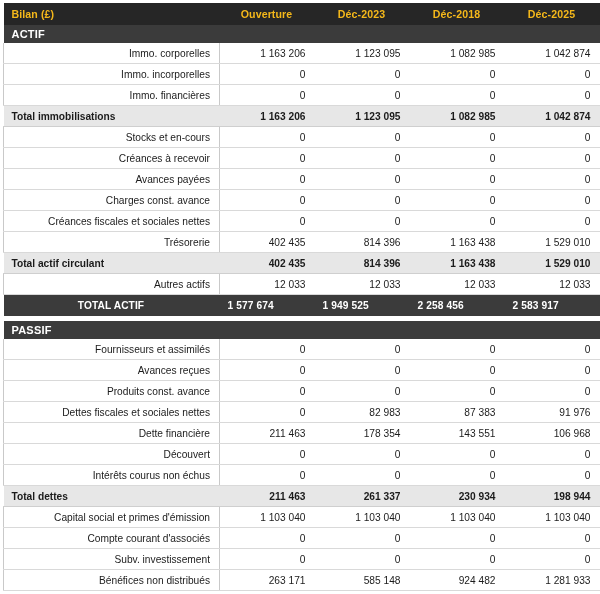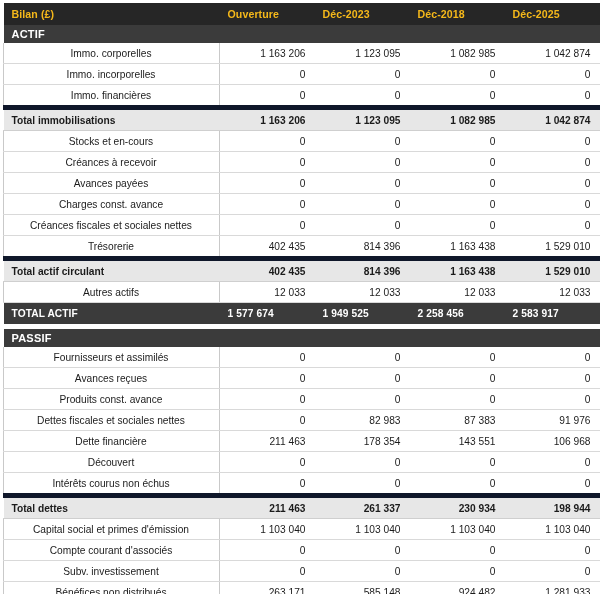--- a/index.html
+++ b/index.html
@@ -35,66 +35,66 @@
     color: #f5b81a;
     font-size: 10.6px;
     font-weight: bold;
     letter-spacing: 0.1px;
     height: 22px;
     padding: 0 9px 0 8px;
     border: none;
     vertical-align: middle;
   }
   tr.row-head th.lbl { text-align: left; }
-  tr.row-head th.num { text-align: left; }
+  tr.row-head th.num { text-align: center; }
 
   tr.row-section td {
     background: #3b3b3b;
     color: #ffffff;
     font-weight: bold;
     font-size: 11px;
     height: 18px;
     padding: 0 9px 0 8px;
     border: none;
     letter-spacing: 0.2px;
   }
 
   tr.row-item td {
     background: #ffffff;
     height: 20px;
     padding: 0 9px 0 8px;
     border-bottom: 1px solid #d9d9d9;
     vertical-align: middle;
   }
-  tr.row-item td.lbl { text-align: center; }
+  tr.row-item td.lbl { text-align: right; }
   tr.row-item td.num { text-align: right; }
 
   tr.row-subtotal td {
     background: #e7e7e7;
     font-weight: bold;
     height: 20px;
     padding: 0 9px 0 8px;
     border-bottom: 1px solid #cfcfcf;
-    border-top: 5px solid #0f172a;
+    border-top: 1px solid #0f172a;
     vertical-align: middle;
   }
   tr.row-subtotal td.lbl { text-align: left; }
   tr.row-subtotal td.num { text-align: right; }
 
   tr.row-total td {
     background: #3b3b3b;
     color: #ffffff;
     font-weight: bold;
     height: 21px;
     padding: 0 9px 0 8px;
     border: none;
     letter-spacing: 0.1px;
     vertical-align: middle;
   }
-  tr.row-total td.lbl { text-align: left; }
+  tr.row-total td.lbl { text-align: center; }
   tr.row-total td.num { text-align: left; }
 
   tr.row-gap td {
     background: #ffffff;
     height: 5px;
     padding: 0;
     border: none;
   }
 
   .side-rule {

